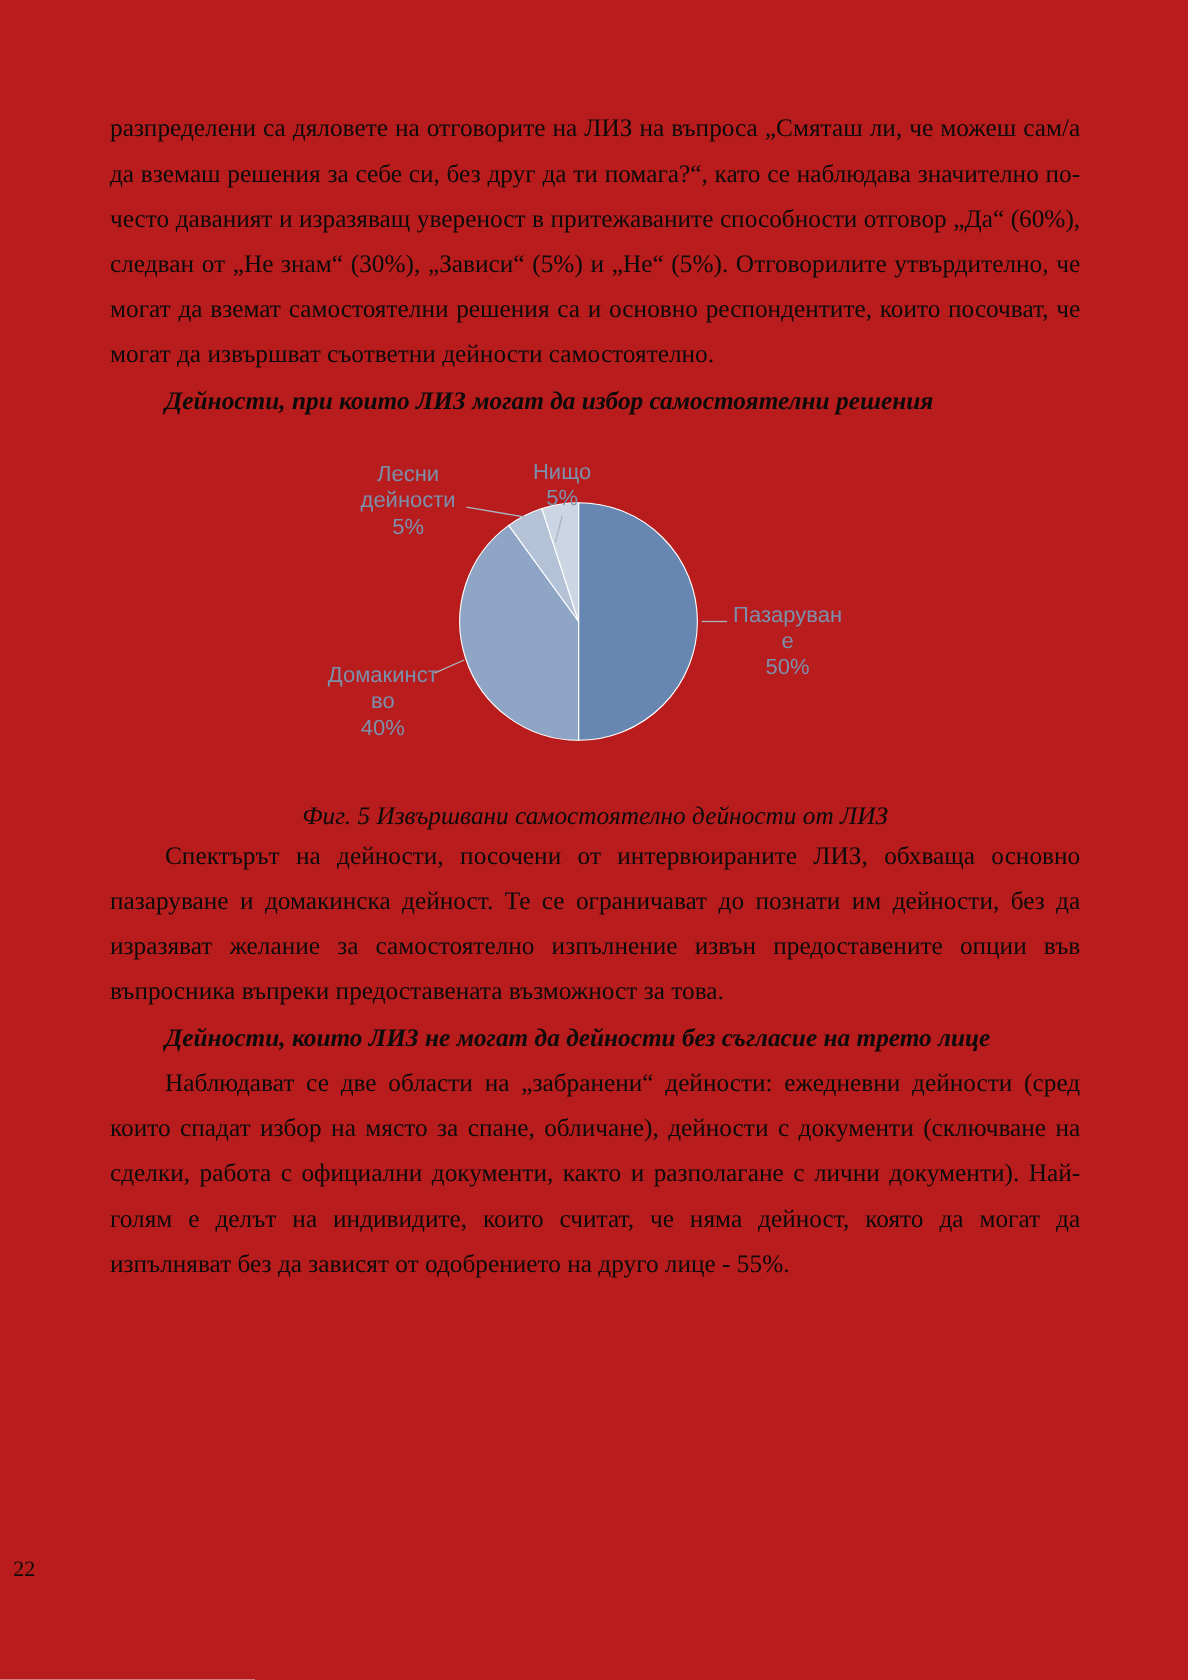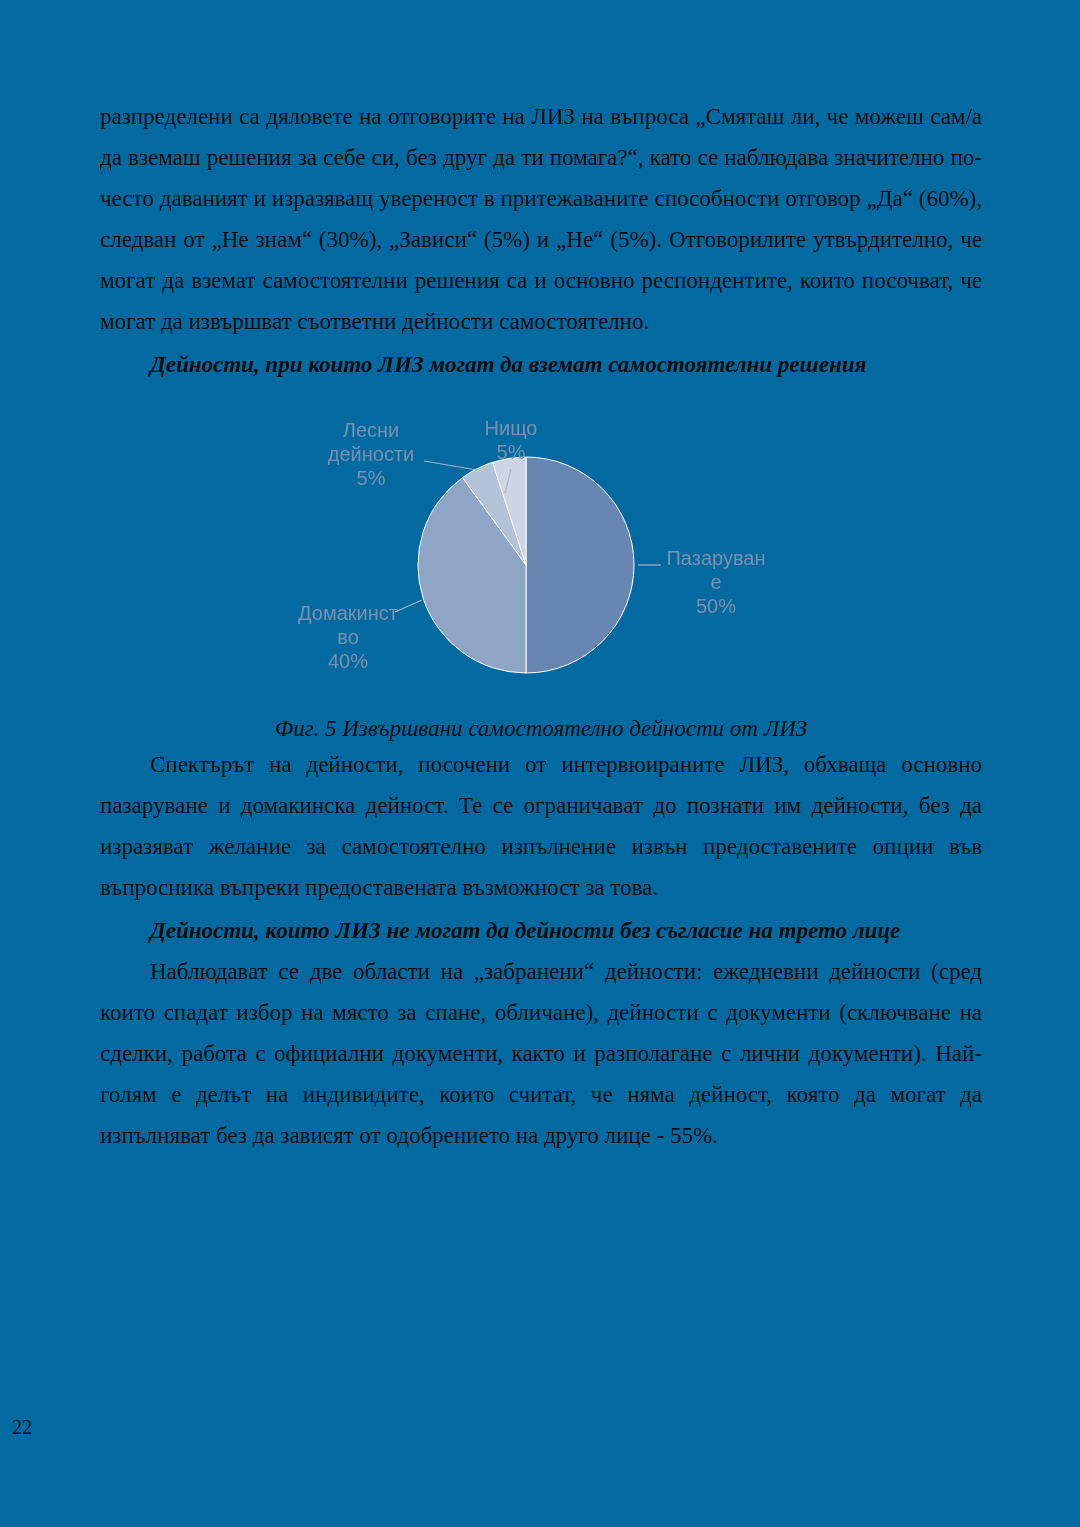--- a/index.html
+++ b/index.html
@@ -1,48 +1,48 @@
 <!DOCTYPE html>
 <html lang="bg"><head>
 <meta charset="utf-8">
 <style>
   * { margin:0; padding:0; box-sizing:border-box; }
   html, body { background:#ffffff; }
   .page {
-    width:1080px; height:1527px; position:relative; background:#0369a1;
+    width:1080px; height:1527px; position:relative; background:#b91c1c;
     font-family:"Liberation Serif", serif; color:#0b0b0b; overflow:hidden;
   }
   .content { position:absolute; left:100px; width:882px; top:96px; }
   p.body { font-size:23px; line-height:41px; text-align:justify; }
   p.indent { text-indent:50px; }
   .subhead {
     font-size:23px; line-height:41px; font-weight:bold; font-style:italic;
     text-align:justify; text-indent:50px; margin-top:2px;
   }
   .figure-block { margin-top:30px; text-align:center; }
   .figure-block svg { display:inline-block; }
   .caption {
     font-style:italic; font-size:23px; line-height:30px;
-    margin-top:20px;
+    margin-top:32px;
   }
   .after-figure { }
   .pagenum-wrap {
     position:absolute; bottom:88px; left:12px; width:100%;
     font-size:20px;
   }
 </style>
 </head>
 <body>
 
 <div class="page">
   <div class="content">
 
     <p class="body">разпределени са дяловете на отговорите на ЛИЗ на въпроса „Смяташ ли, че можеш сам/а да вземаш решения за себе си, без друг да ти помага?“, като се наблюдава значително по-често даваният и изразяващ увереност в притежаваните способности отговор „Да“ (60%), следван от „Не знам“ (30%), „Зависи“ (5%) и „Не“ (5%). Отговорилите утвърдително, че могат да вземат самостоятелни решения са и основно респондентите, които посочват, че могат да извършват съответни дейности самостоятелно.</p>
 
-    <p class="subhead">Дейности, при които ЛИЗ могат да вземат самостоятелни решения</p>
+    <p class="subhead">Дейности, при които ЛИЗ могат да избор самостоятелни решения</p>
 
     <div class="figure-block">
       <svg id="pie-svg" width="500" height="275" viewBox="0 0 500 275" xmlns="http://www.w3.org/2000/svg">
           <path d="M 235 150 L 235.0 42.0 A 108 108 0 0 1 235.0 258.0 Z" fill="#6786b1" stroke="#ffffff" stroke-width="1"></path>
           <path d="M 235 150 L 235.0 258.0 A 108 108 0 0 1 171.5 62.6 Z" fill="#8ea5c5" stroke="#ffffff" stroke-width="1"></path>
           <path d="M 235 150 L 171.5 62.6 A 108 108 0 0 1 201.6 47.3 Z" fill="#b4c2d8" stroke="#ffffff" stroke-width="1"></path>
           <path d="M 235 150 L 201.6 47.3 A 108 108 0 0 1 235.0 42.0 Z" fill="#ccd5e3" stroke="#ffffff" stroke-width="1"></path>
           <polyline points="347,150 370,150" fill="none" stroke="#a9b4c2" stroke-width="1.2"></polyline>
           <text x="425" y="150" text-anchor="middle" fill="#7c90ac" font-size="20" font-family="&quot;Liberation Sans&quot;, sans-serif"><tspan x="425" dy="0">Пазаруван</tspan><tspan x="425" dy="24">е</tspan><tspan x="425" dy="24">50%</tspan></text>
           <polyline points="131,185 104,197" fill="none" stroke="#a9b4c2" stroke-width="1.2"></polyline>

